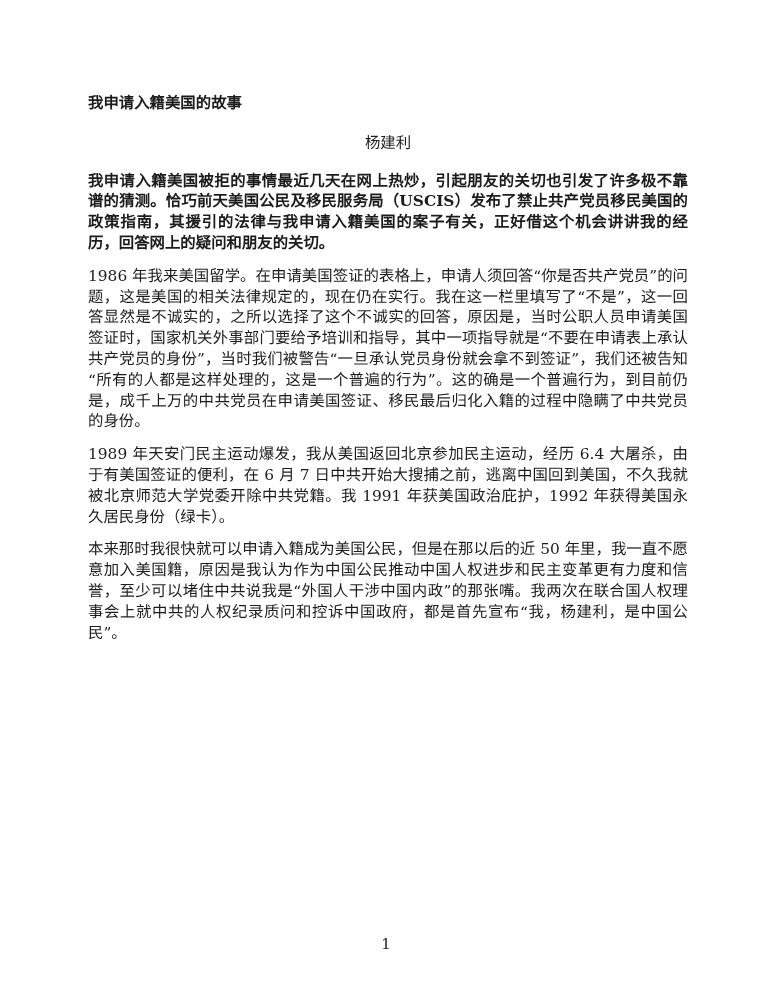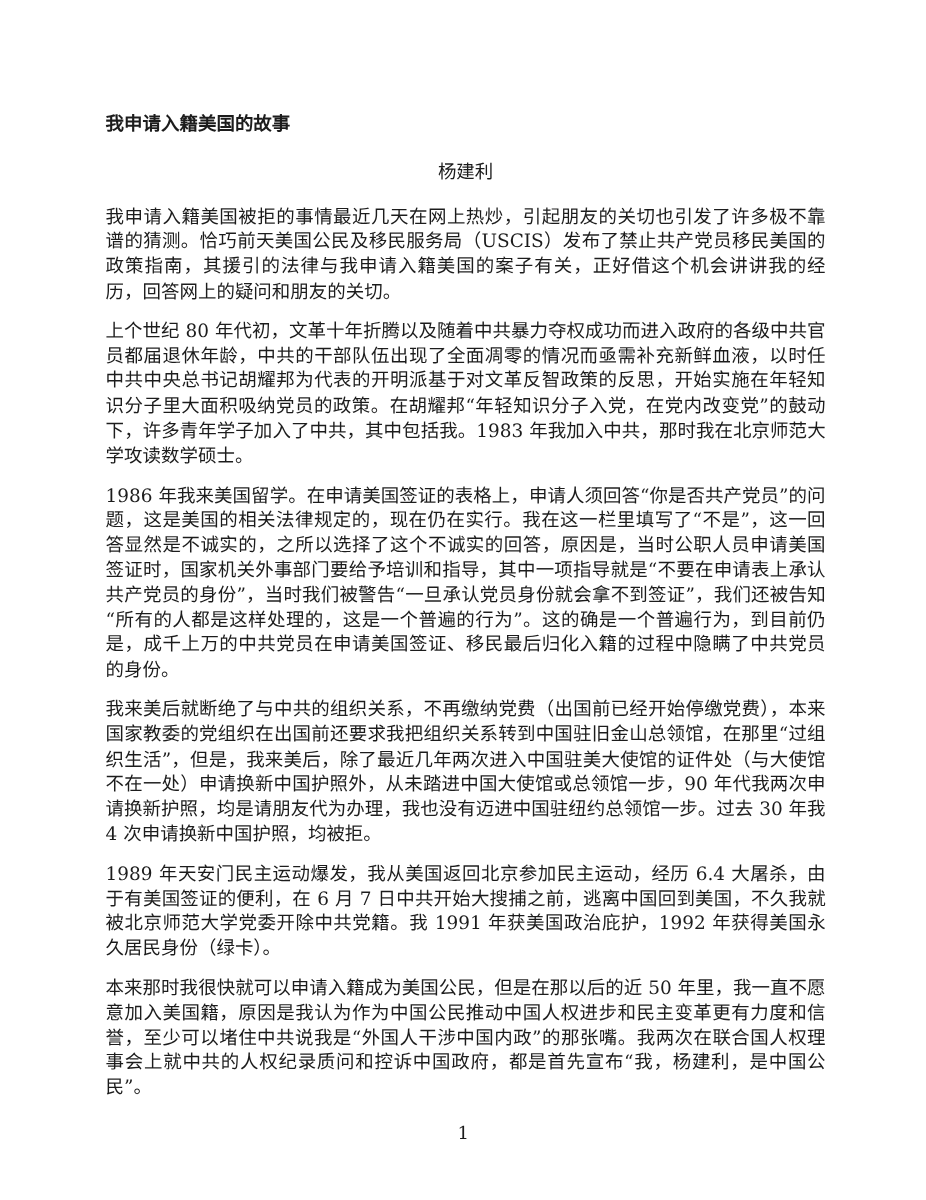--- a/index.html
+++ b/index.html
@@ -37,21 +37,21 @@
   }
   p.para {
     font-size: 15.4px;
     line-height: 20.8px;
     margin: 0 0 12px 0;
     text-align: justify;
     text-justify: inter-ideograph;
     word-break: break-all;
   }
   p.para-bold {
-    font-weight: 400;
+    font-weight: 700;
   }
   .page-number {
     position: absolute;
     top: 934px;
     left: 0;
     width: 772px;
     text-align: center;
     font-size: 15px;
     line-height: 20px;
   }
@@ -60,25 +60,23 @@
 <body>
 
 <div class="page">
 
   <div class="doc-title">我申请入籍美国的故事</div>
 
   <div class="doc-author">杨建利</div>
 
   <p class="para para-bold">我申请入籍美国被拒的事情最近几天在网上热炒，引起朋友的关切也引发了许多极不靠谱的猜测。恰巧前天美国公民及移民服务局（USCIS）发布了禁止共产党员移民美国的政策指南，其援引的法律与我申请入籍美国的案子有关，正好借这个机会讲讲我的经历，回答网上的疑问和朋友的关切。</p>
 
-  <p class="para">上个世纪 80 年代初，文革十年折腾以及随着中共暴力夺权成功而进入政府的各级中共官员都届退休年龄，中共的干部队伍出现了全面凋零的情况而亟需补充新鲜血液，以时任中共中央总书记胡耀邦为代表的开明派基于对文革反智政策的反思，开始实施在年轻知识分子里大面积吸纳党员的政策。在胡耀邦“年轻知识分子入党，在党内改变党”的鼓动下，许多青年学子加入了中共，其中包括我。1983 年我加入中共，那时我在北京师范大学攻读数学硕士。</p>
 
   <p class="para">1986 年我来美国留学。在申请美国签证的表格上，申请人须回答“你是否共产党员”的问题，这是美国的相关法律规定的，现在仍在实行。我在这一栏里填写了“不是”，这一回答显然是不诚实的，之所以选择了这个不诚实的回答，原因是，当时公职人员申请美国签证时，国家机关外事部门要给予培训和指导，其中一项指导就是“不要在申请表上承认共产党员的身份”，当时我们被警告“一旦承认党员身份就会拿不到签证”，我们还被告知“所有的人都是这样处理的，这是一个普遍的行为”。这的确是一个普遍行为，到目前仍是，成千上万的中共党员在申请美国签证、移民最后归化入籍的过程中隐瞒了中共党员的身份。</p>
 
-  <p class="para">我来美后就断绝了与中共的组织关系，不再缴纳党费（出国前已经开始停缴党费），本来国家教委的党组织在出国前还要求我把组织关系转到中国驻旧金山总领馆，在那里“过组织生活”，但是，我来美后，除了最近几年两次进入中国驻美大使馆的证件处（与大使馆不在一处）申请换新中国护照外，从未踏进中国大使馆或总领馆一步，90 年代我两次申请换新护照，均是请朋友代为办理，我也没有迈进中国驻纽约总领馆一步。过去 30 年我 4 次申请换新中国护照，均被拒。</p>
 
   <p class="para">1989 年天安门民主运动爆发，我从美国返回北京参加民主运动，经历 6.4 大屠杀，由于有美国签证的便利，在 6 月 7 日中共开始大搜捕之前，逃离中国回到美国，不久我就被北京师范大学党委开除中共党籍。我 1991 年获美国政治庇护，1992 年获得美国永久居民身份（绿卡）。</p>
 
   <p class="para">本来那时我很快就可以申请入籍成为美国公民，但是在那以后的近 50 年里，我一直不愿意加入美国籍，原因是我认为作为中国公民推动中国人权进步和民主变革更有力度和信誉，至少可以堵住中共说我是“外国人干涉中国内政”的那张嘴。我两次在联合国人权理事会上就中共的人权纪录质问和控诉中国政府，都是首先宣布“我，杨建利，是中国公民”。</p>
 
   <div class="page-number">1</div>
 
 </div>
 
 </body></html>

